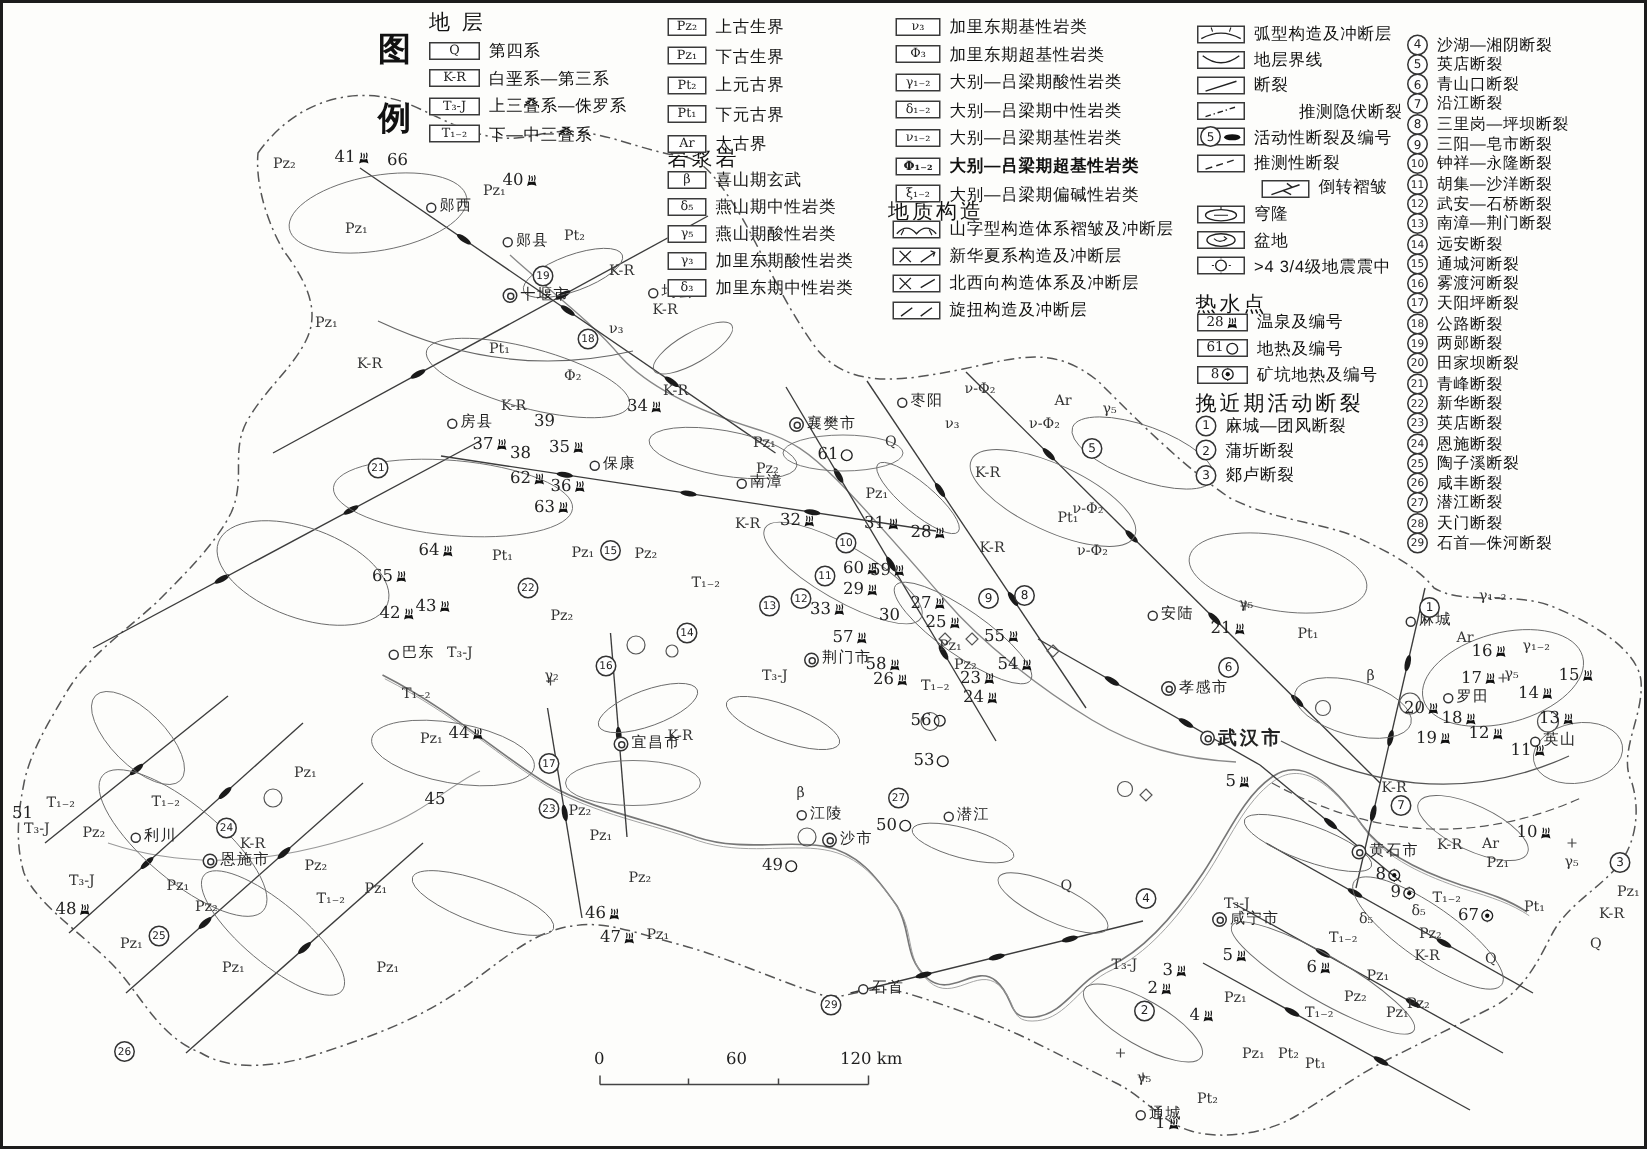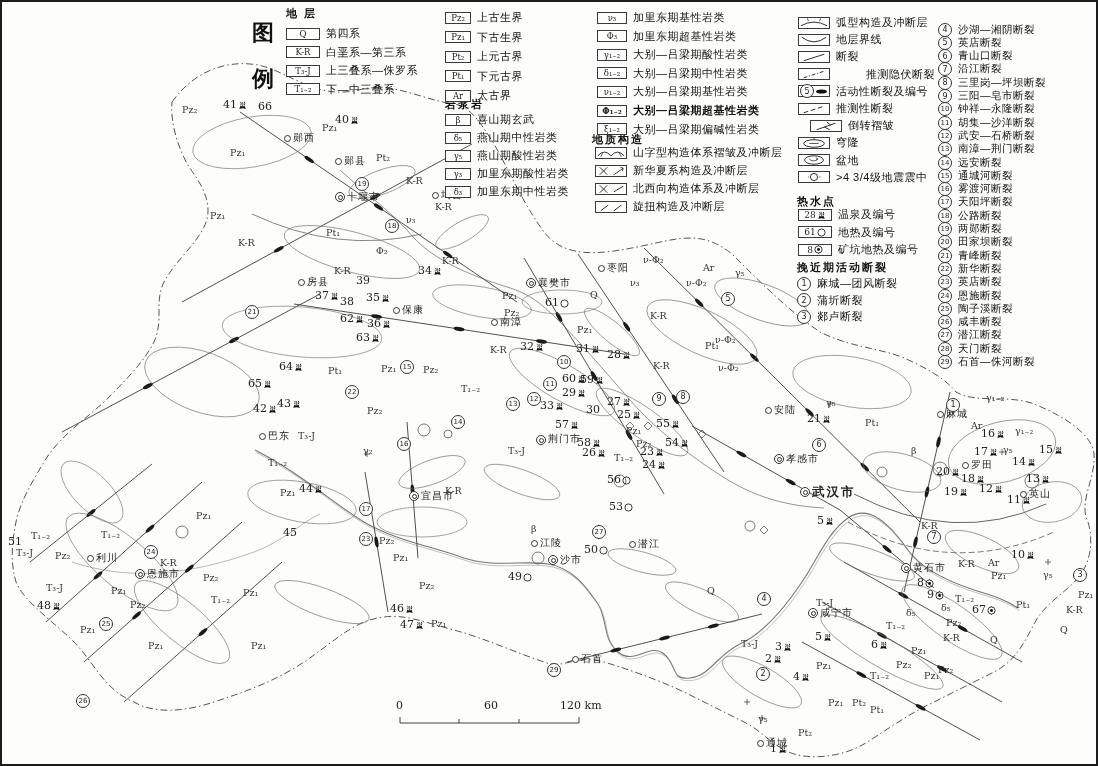--- a/index.html
+++ b/index.html
@@ -13,21 +13,21 @@
   .ml-B{font-size:12.5px;font-weight:bold;letter-spacing:2px;}
   .dotc{display:inline-block;width:5px;height:5px;border:1px solid #333;border-radius:50%;background:#fff;}
   .dblc{display:inline-flex;width:8px;height:8px;border:1px solid #333;border-radius:50%;background:#fff;align-items:center;justify-content:center;}
   .dblc i{display:block;width:3px;height:3px;border:1px solid #333;border-radius:50%;}
   .ml-n,.ml-s,.ml-g,.ml-m{font-family:"DejaVu Serif","Liberation Serif",serif;font-size:11px;color:#222;display:flex;align-items:flex-end;gap:1px;}
   .ml-u{font-family:"DejaVu Serif","Liberation Serif",serif;font-size:9.5px;color:#333;}
   .cnum{display:inline-flex;align-items:center;justify-content:center;width:12px;height:12px;
         border:1px solid #333;border-radius:50%;font-size:8px;background:#fff;color:#222;
         font-family:"DejaVu Sans",sans-serif;flex:none;}
   .legend{position:absolute;left:0;top:0;width:100%;height:100%;pointer-events:none;}
-  .legend .hdr{position:absolute;font-size:11px;font-weight:700;letter-spacing:2px;color:#111;}
+  .legend .hdr{position:absolute;font-size:14px;font-weight:400;letter-spacing:2px;color:#111;}
   .lg-title{position:absolute;left:250px;top:16px;display:flex;flex-direction:column;gap:16px;
             font-family:"DejaVu Serif","Liberation Serif",serif;font-size:22px;font-weight:bold;color:#111;}
   .lg-row{position:absolute;display:flex;align-items:center;gap:6px;height:13px;}
   .sym-box{display:inline-flex;align-items:center;justify-content:center;min-width:26px;padding:0 2px;height:12px;
            border:1px solid #3a3a3a;background:#fff;font-family:"DejaVu Serif","Liberation Serif",serif;
            font-size:8.5px;color:#222;flex:none;box-sizing:border-box;}
   .icon-box{display:inline-flex;align-items:center;justify-content:center;width:32px;height:12px;
             border:1px solid #3a3a3a;background:#fff;flex:none;gap:1px;box-sizing:border-box;}
   .lg-label{font-size:11px;color:#111;letter-spacing:0.5px;}
   .flt-row .lg-label{font-size:10.5px;}
@@ -809,21 +809,21 @@
           <span class="lg-label">活动性断裂及编号</span>
         </div>
         <div class="lg-row" style="left: 796px; top: 100px;">
           <span class="icon-box">
             <svg width="30" height="12" viewBox="0 0 32 12">
               <path d="M5,10 L27,3" stroke="#222" stroke-dasharray="5 3"></path>
             </svg>
           </span>
           <span class="lg-label">推测性断裂</span>
         </div>
-        <div class="lg-row" style="left: 808px; top: 117.2px;">
+        <div class="lg-row" style="left: 839px; top: 117.2px; align-items: flex-end;">
           <span class="icon-box">
             <svg width="30" height="12" viewBox="0 0 32 12">
               <path d="M6,10 L26,3 M14,7 L20,10 M17,2 l4,3" stroke="#222" fill="none"></path>
             </svg>
           </span>
           <span class="lg-label">倒转褶皱</span>
         </div>
         <div class="lg-row" style="left: 796px; top: 134.4px;">
           <span class="icon-box">
             <svg width="30" height="12" viewBox="0 0 32 12">

